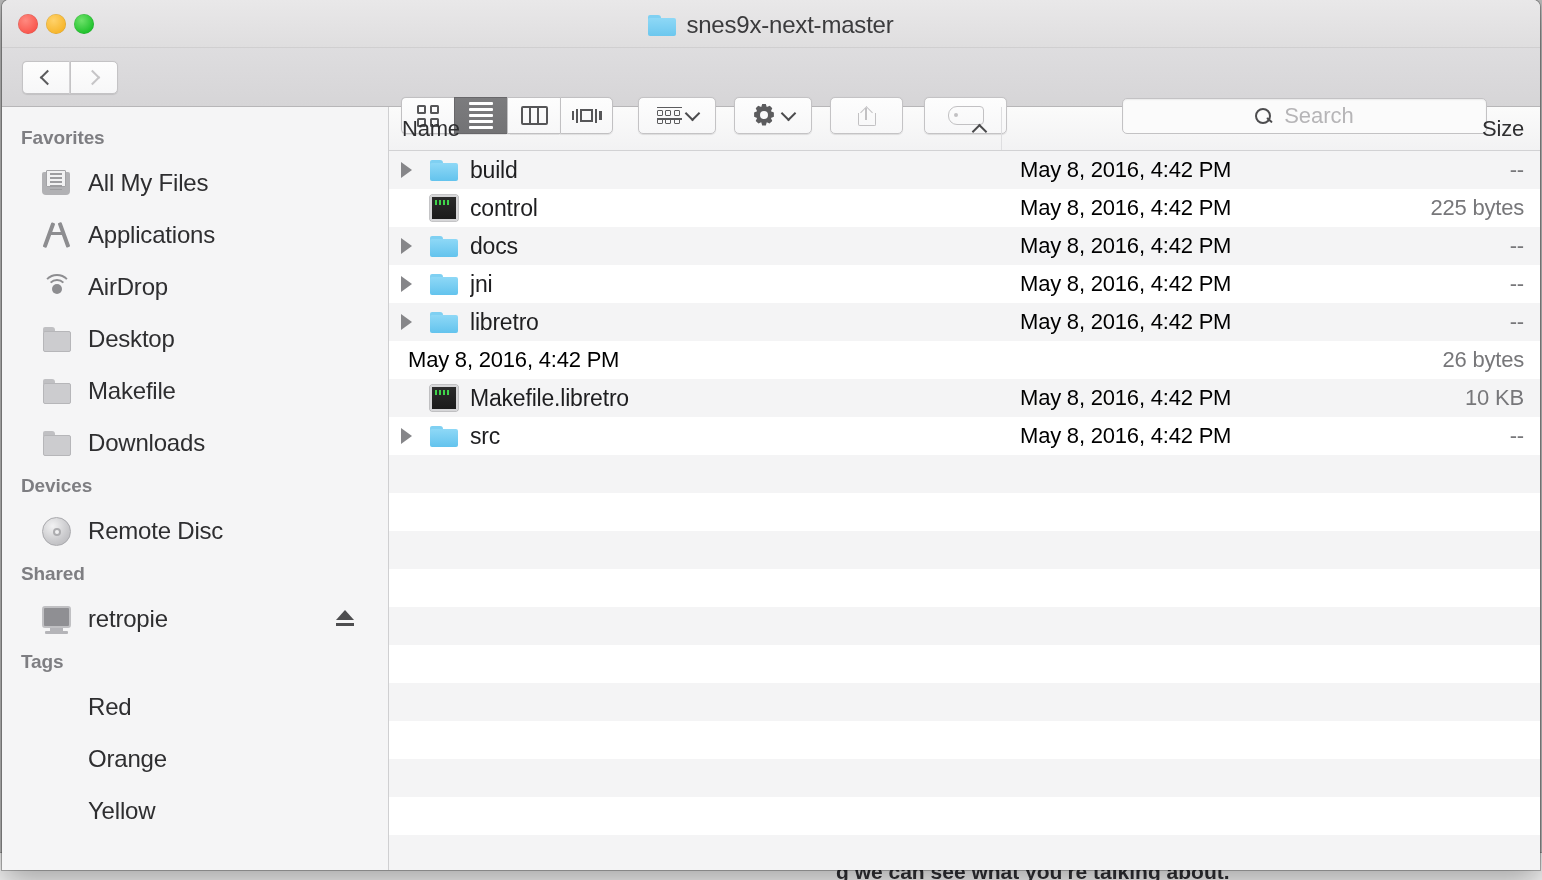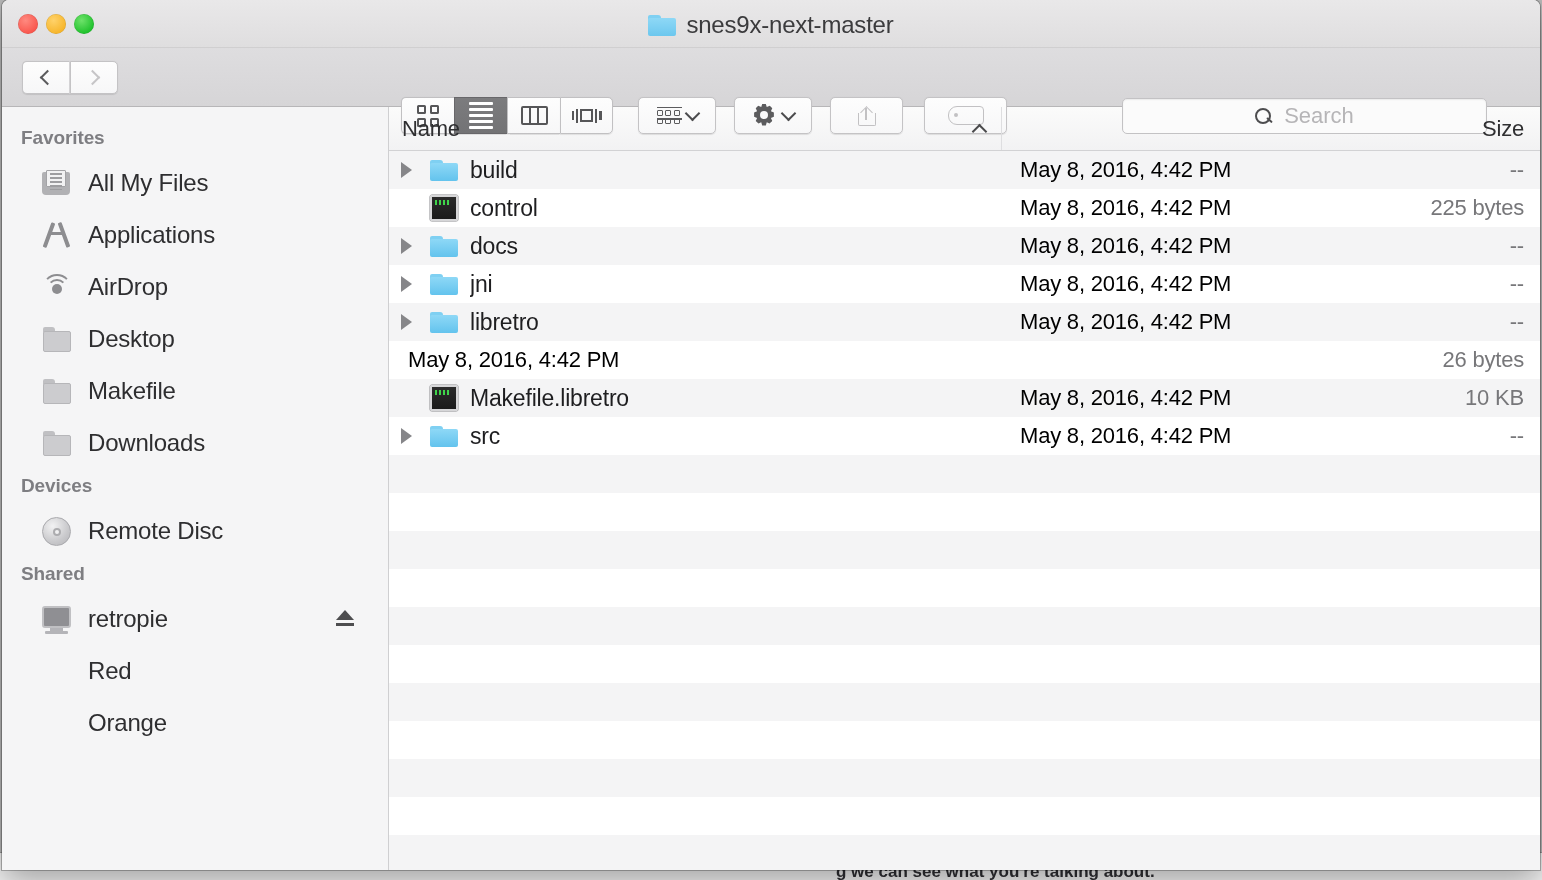--- a/index.html
+++ b/index.html
@@ -16,21 +16,21 @@
   
   #desktop {
     position: absolute;
     inset: 0;
     background: #b9b9b9;
   }
   #bg-text {
     position: absolute;
     left: 836px;
     top: 861px;
-    font-size: 17px;
+    font-size: 21px;
     font-weight: 700;
     color: #2f2f33;
     white-space: nowrap;
     overflow: hidden;
     height: 19px;
     line-height: 22px;
   }
   #bg-sheet {
     position: absolute;
     left: 0; top: 852px;
@@ -530,31 +530,36 @@
       <div class="sb-item">
         <span class="sb-ic ic-mac">
             <span class="scr"></span>
             <span class="ft"></span>
             <span class="bs"></span>
           </span>
         <span class="sb-label">retropie</span>
         <span class="eject"></span>
       </div>
 
+      <div class="sb-header">Tags</div>
 
       <div class="sb-item">
         <span class="sb-ic"><span class="tag-dot" style="background:#f8544c"></span></span>
         <span class="sb-label">Red</span>
       </div>
 
       <div class="sb-item">
         <span class="sb-ic"><span class="tag-dot" style="background:#ee9526"></span></span>
         <span class="sb-label">Orange</span>
       </div>
 
+      <div class="sb-item">
+        <span class="sb-ic"><span class="tag-dot" style="background:#f0c932"></span></span>
+        <span class="sb-label">Yellow</span>
+      </div>
     </div>
 
     <div class="filelist">
 
       <div class="col-head">
         <div class="ch ch-name">
           <span>Name</span>
           <span class="sort-caret"></span>
         </div>
         <div class="ch ch-size">

